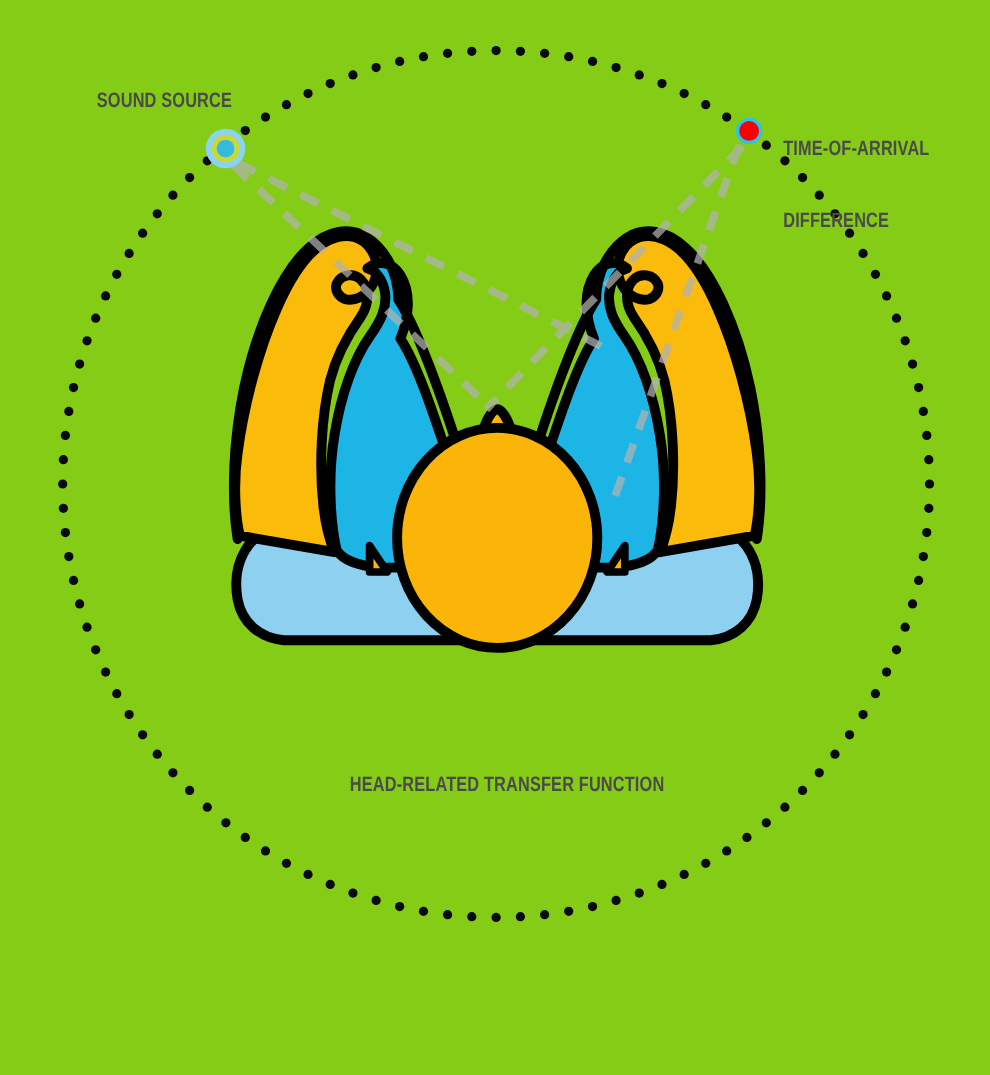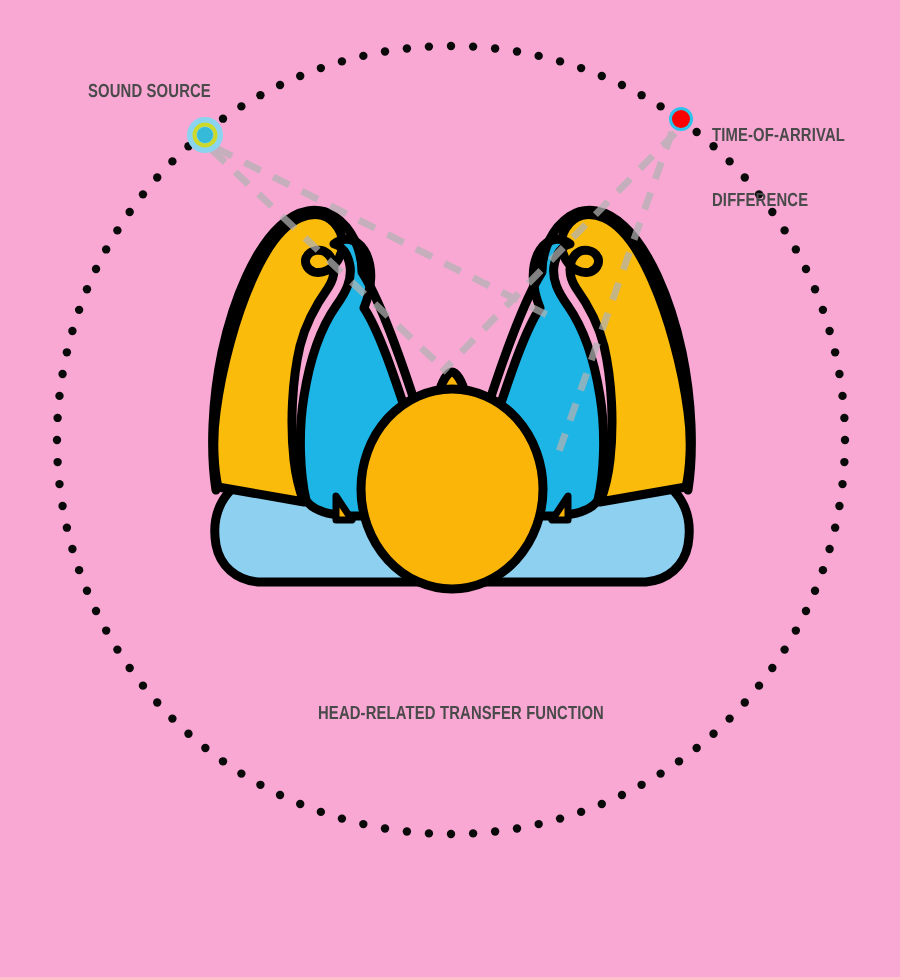--- a/index.html
+++ b/index.html
@@ -60,21 +60,21 @@
 
   #label-hrtf {
     left: 318px;
     top: 703px;
     font-size: 19px;
   }
 </style>
 </head>
 <body style="background: rgb(245, 245, 245);">
 
-<div id="stage" style="background: #f9a8d4;">
+<div id="stage" style="background: #84cc16;">
 
   <svg id="diagram-svg" viewBox="0 0 900 977" aria-hidden="true">
 
     <g id="dotted-circle-group">
         <circle cx="451.00" cy="46.00" r="4.2" fill="#0a0a0a"></circle>
         <circle cx="473.09" cy="46.62" r="4.2" fill="#0a0a0a"></circle>
         <circle cx="495.11" cy="48.48" r="4.2" fill="#0a0a0a"></circle>
         <circle cx="517.00" cy="51.57" r="4.2" fill="#0a0a0a"></circle>
         <circle cx="538.67" cy="55.88" r="4.2" fill="#0a0a0a"></circle>
         <circle cx="560.07" cy="61.40" r="4.2" fill="#0a0a0a"></circle>

